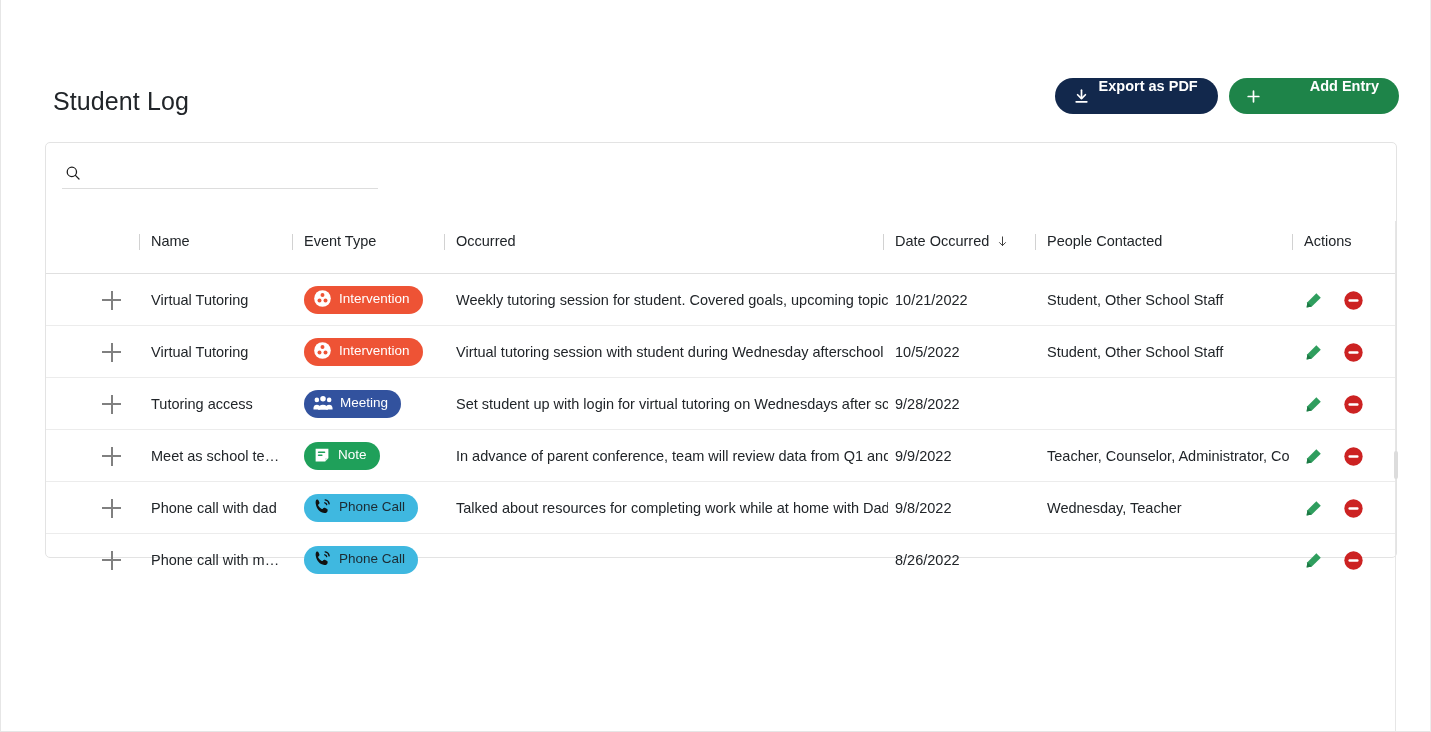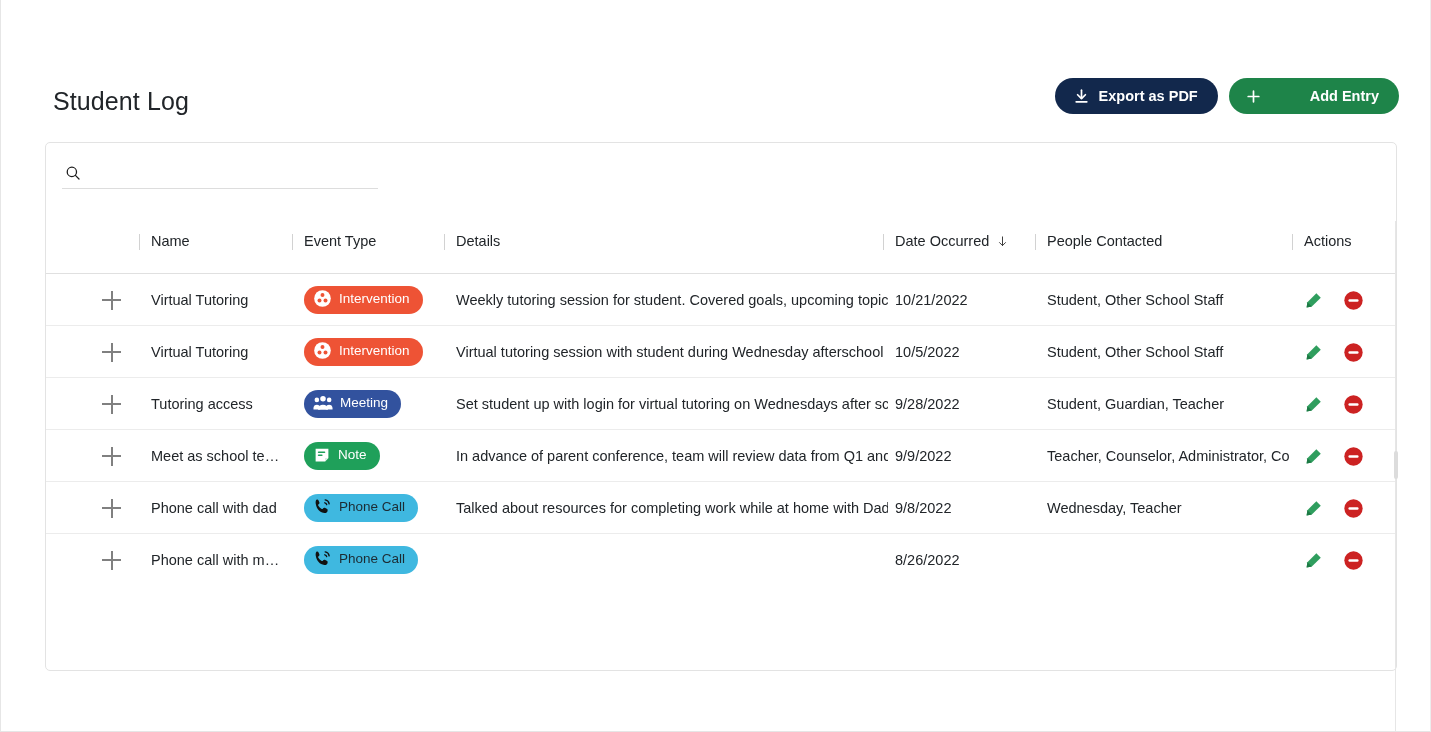--- a/index.html
+++ b/index.html
@@ -37,42 +37,41 @@
   }
   .header-actions {
     position: absolute;
     right: 0; top: 0;
     display: flex;
     align-items: center;
     gap: 11px;
   }
   .btn {
     display: inline-flex;
-    align-items: center;
     gap: 9px;
     height: 36px;
     padding: 0 20px;
     border-radius: 18px;
     border: none;
     font-size: 14.5px;
     font-weight: bold;
     color: #ffffff;
     cursor: pointer;
     white-space: nowrap;
     font-family: "Liberation Sans", sans-serif;
   }
   .btn-export { background: #12284c; padding-left: 18px; }
   .btn-add { background: #1e8449; padding-left: 16px; gap: 48px; }
   .btn .ico { display: inline-flex; align-items: center; }
 
   
   .table-card {
     position: absolute;
     left: 44px; top: 142px;
-    width: 1352px; height: 529px;
+    width: 1352px; height: 416px;
     background: #ffffff;
     border: 1px solid #e3e3e3;
     border-radius: 5px;
   }
 
   
   .search-wrap {
     position: absolute;
     left: 16px; top: 14px;
     width: 316px; height: 44px;
@@ -243,21 +242,21 @@
     <div class="tbl">
 
       <div class="thead">
         <div class="th c-name-h" style="left:105px">
           <span>Name</span>
         </div>
         <div class="th" style="left:258px">
           <span>Event Type</span>
         </div>
         <div class="th" style="left:410px">
-          <span>Details</span>
+          <span>Occurred</span>
         </div>
         <div class="th" style="left:849px">
           <span>Date Occurred</span>
           <span class="sort-arrow">
             <svg width="13" height="15" viewBox="0 0 24 24" fill="none">
               <path d="M12 3.5v16" stroke="#3a3a3a" stroke-width="1.8" stroke-linecap="round"></path>
               <path d="M6.5 14l5.5 5.5L17.5 14" stroke="#3a3a3a" stroke-width="1.8" stroke-linecap="round" stroke-linejoin="round"></path>
             </svg>
           </span>
         </div>
@@ -379,23 +378,20 @@
                 </span>
                 <span>Meeting</span>
               </span>
             </div>
             <div class="cell c-details">
               <span>Set student up with login for virtual tutoring on Wednesdays after school</span>
             </div>
             <div class="cell c-date">
               <span>9/28/2022</span>
             </div>
-            <div class="cell c-people">
-              <span>Student, Guardian, Teacher</span>
-            </div>
             <div class="cell c-actions">
               <span class="act-btn">
                 <svg width="19" height="19" viewBox="0 0 24 24">
                   <path d="M15.6 2.8l5.6 5.6-11.3 11.3-6.6 1 1-6.6z" fill="#2f9e5e"></path>
                   <path d="M4.3 14.1l5.6 5.6-6.6 1z" fill="#1d7a45"></path>
                 </svg>
               </span>
               <span class="act-btn">
                 <svg width="21" height="21" viewBox="0 0 24 24">
                   <circle cx="12" cy="12" r="10.5" fill="#cc2222"></circle>

